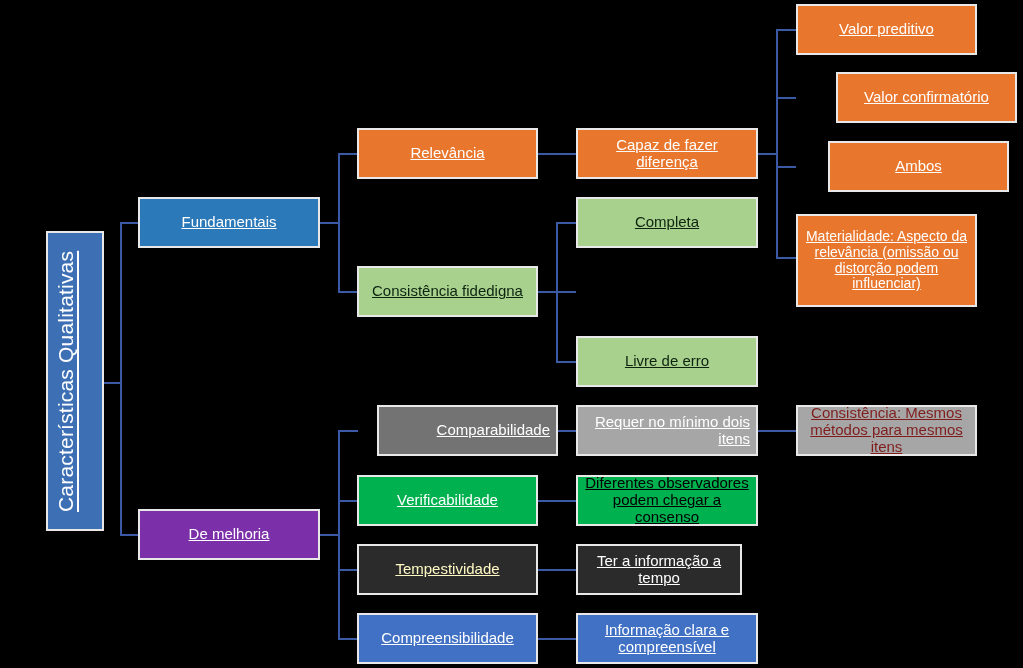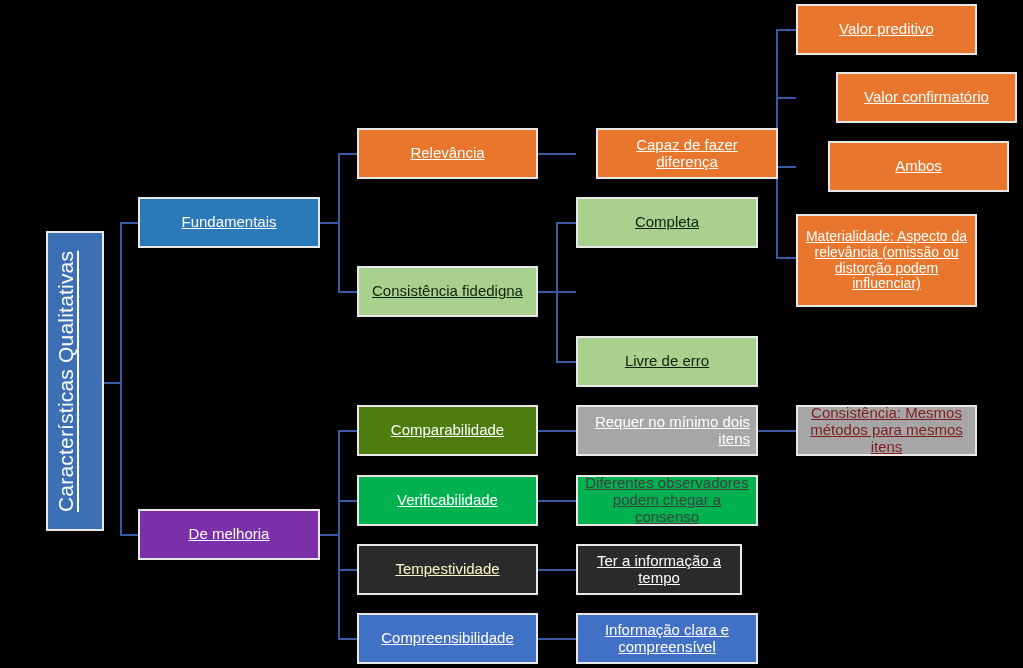--- a/index.html
+++ b/index.html
@@ -105,54 +105,54 @@
   </div>
 
   <div class="node" style="left:357px; top:128px; width:181px; height:51px; background:#e8762c; color:#ffffff; font-size:15px;">
     <span>Relevância</span>
   </div>
 
   <div class="node" style="left:357px; top:266px; width:181px; height:51px; background:#a9d18e; color:#0d2410; font-size:15px;">
     <span>Consistência fidedigna</span>
   </div>
 
-  <div class="node" style="left:357px; top:405px; width:181px; height:51px; background:#4d7c0f; color:#ffffff; font-size:15px;">
+  <div class="node" style="left:377px; top:405px; width:181px; height:51px; background:#737373; color:#ffffff; font-size:15px;text-align:right;">
     <span>Comparabilidade</span>
   </div>
 
   <div class="node" style="left:357px; top:475px; width:181px; height:51px; background:#00b14f; color:#ffffff; font-size:15px;">
     <span>Verificabilidade</span>
   </div>
 
   <div class="node" style="left:357px; top:544px; width:181px; height:51px; background:#2b2b2b; color:#fef9c3; font-size:15px;">
     <span>Tempestividade</span>
   </div>
 
   <div class="node" style="left:357px; top:613px; width:181px; height:51px; background:#4171c4; color:#ffffff; font-size:15px;">
     <span>Compreensibilidade</span>
   </div>
 
-  <div class="node" style="left:576px; top:128px; width:182px; height:51px; background:#e8762c; color:#ffffff; font-size:15px;margin-left:20px;">
+  <div class="node" style="left:576px; top:128px; width:182px; height:51px; background:#e8762c; color:#ffffff; font-size:15px;">
     <span>Capaz de fazer diferença</span>
   </div>
 
   <div class="node" style="left:576px; top:197px; width:182px; height:51px; background:#a9d18e; color:#0d2410; font-size:15px;">
     <span>Completa</span>
   </div>
 
 
   <div class="node" style="left:576px; top:336px; width:182px; height:51px; background:#a9d18e; color:#0d2410; font-size:15px;">
     <span>Livre de erro</span>
   </div>
 
   <div class="node" style="left:576px; top:405px; width:182px; height:51px; background:#a6a6a6; color:#ffffff; font-size:15px;text-align:right;">
     <span>Requer no mínimo dois itens</span>
   </div>
 
-  <div class="node" style="left:576px; top:475px; width:182px; height:51px; background:#00b14f; color:#404040; font-size:15px;">
+  <div class="node" style="left:576px; top:475px; width:182px; height:51px; background:#00b14f; color:#000000; font-size:15px;">
     <span>Diferentes observadores podem chegar a consenso</span>
   </div>
 
   <div class="node" style="left:576px; top:544px; width:166px; height:51px; background:#2b2b2b; color:#ffffff; font-size:15px;">
     <span>Ter a informação a tempo</span>
   </div>
 
   <div class="node" style="left:576px; top:613px; width:182px; height:51px; background:#4171c4; color:#ffffff; font-size:15px;">
     <span>Informação clara e compreensível</span>
   </div>

